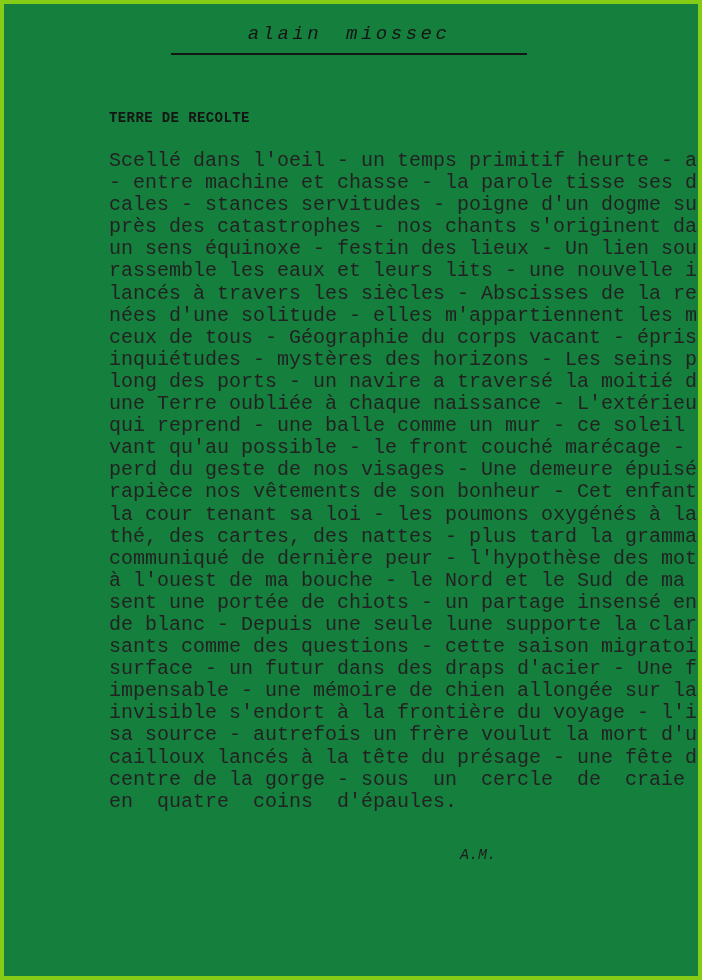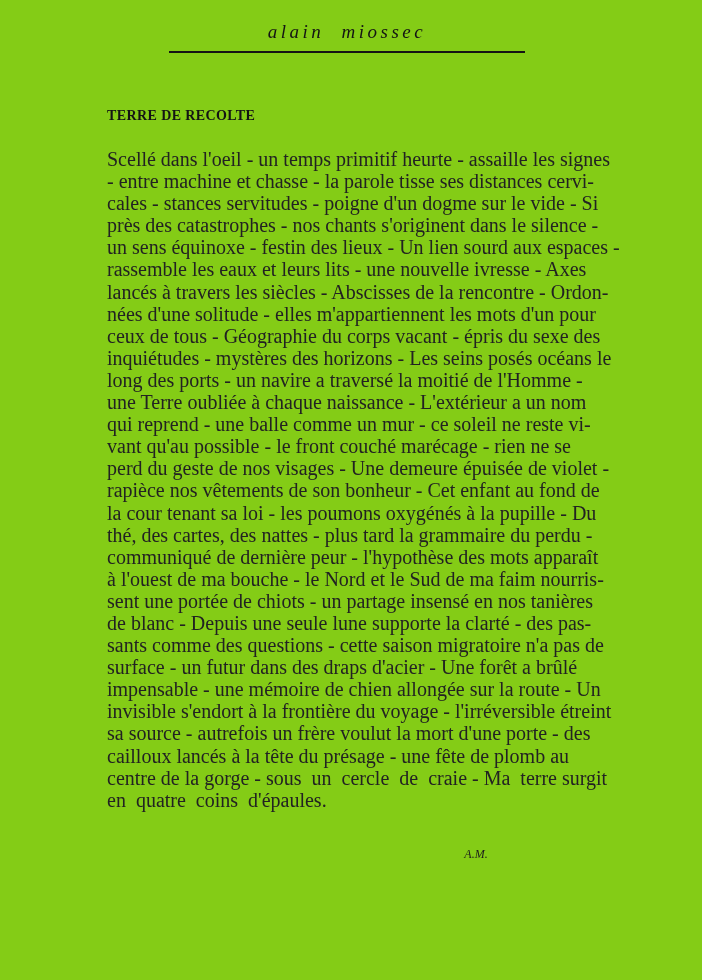--- a/index.html
+++ b/index.html
@@ -4,26 +4,26 @@
 <style>
   html, body {
     margin: 0;
     padding: 0;
     background: #ffffff;
   }
   .page {
     position: relative;
     width: 702px;
     height: 980px;
-    background: #84cc16;
-    font-family: Liberation Serif, serif;
+    background: #15803d;
+    font-family: Liberation Mono, monospace;
     color: #1d1d1d;
     overflow: hidden;
     box-sizing: border-box;
-    border: 2px solid #84cc16;
+    border: 4px solid #84cc16;
   }
   .author {
     position: absolute;
     left: 105px;
     top: 19px;
     width: 480px;
     text-align: center;
     font-style: italic;
     font-size: 19px;
     letter-spacing: 3.5px;
@@ -58,21 +58,21 @@
     white-space: pre;
     color: #222222;
   }
   .signature {
     position: absolute;
     left: 374px;
     top: 842px;
     width: 200px;
     text-align: center;
     font-style: italic;
-    font-size: 12px;
+    font-size: 15px;
     color: #1d1d1d;
   }
   .signature .initials {
     line-height: 20px;
     margin-bottom: 5px;
   }
   .signature .years {
     line-height: 20px;
   }
 </style>

